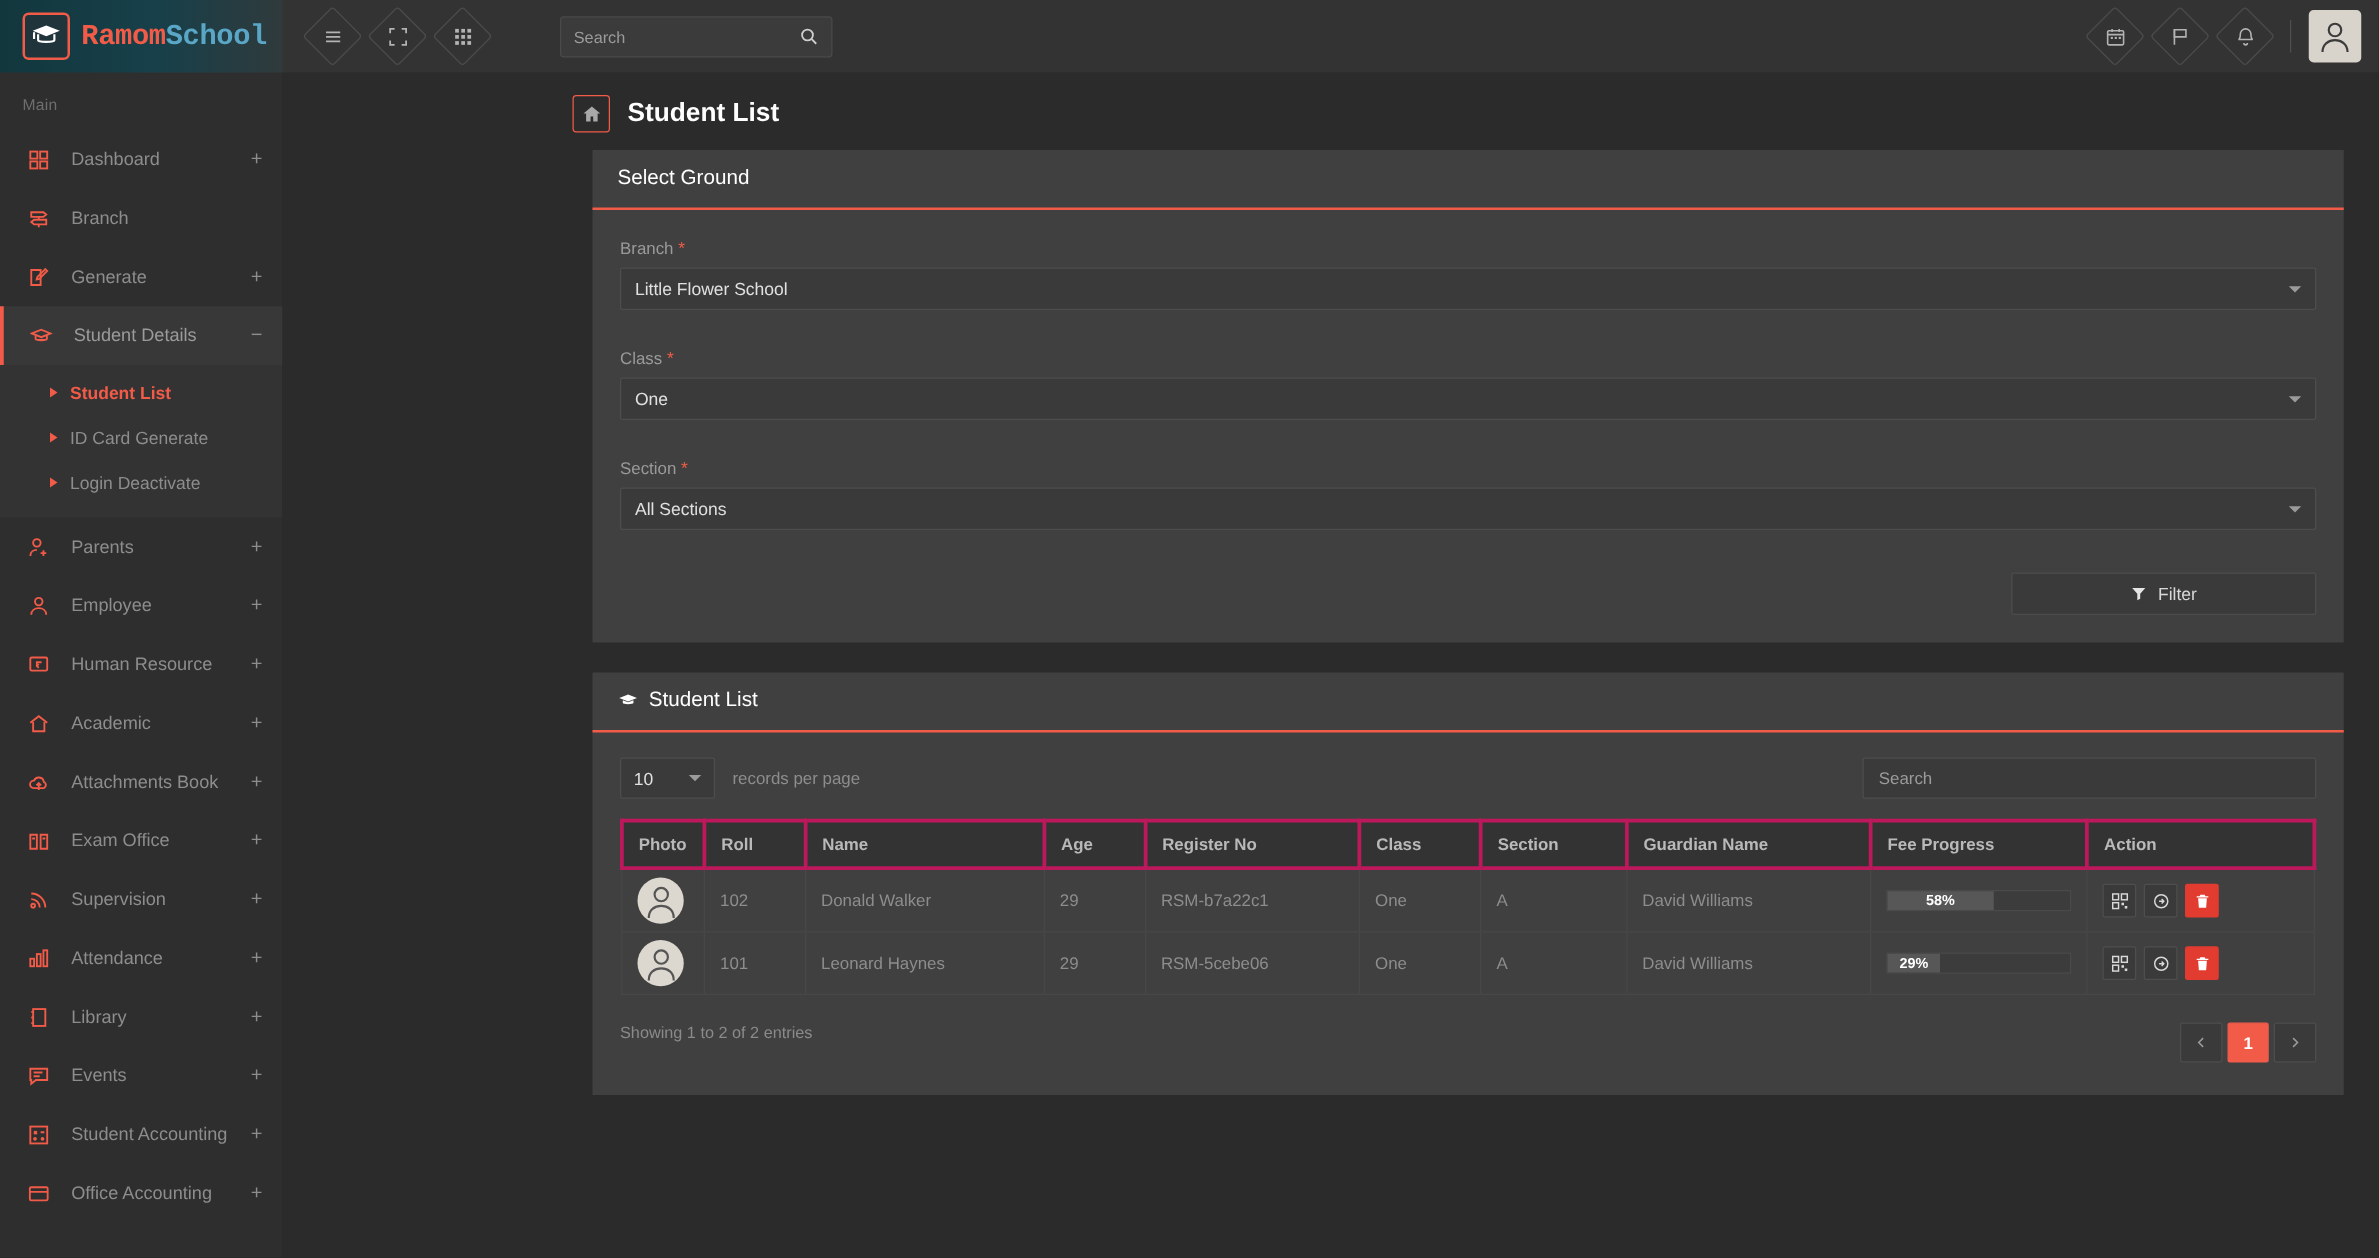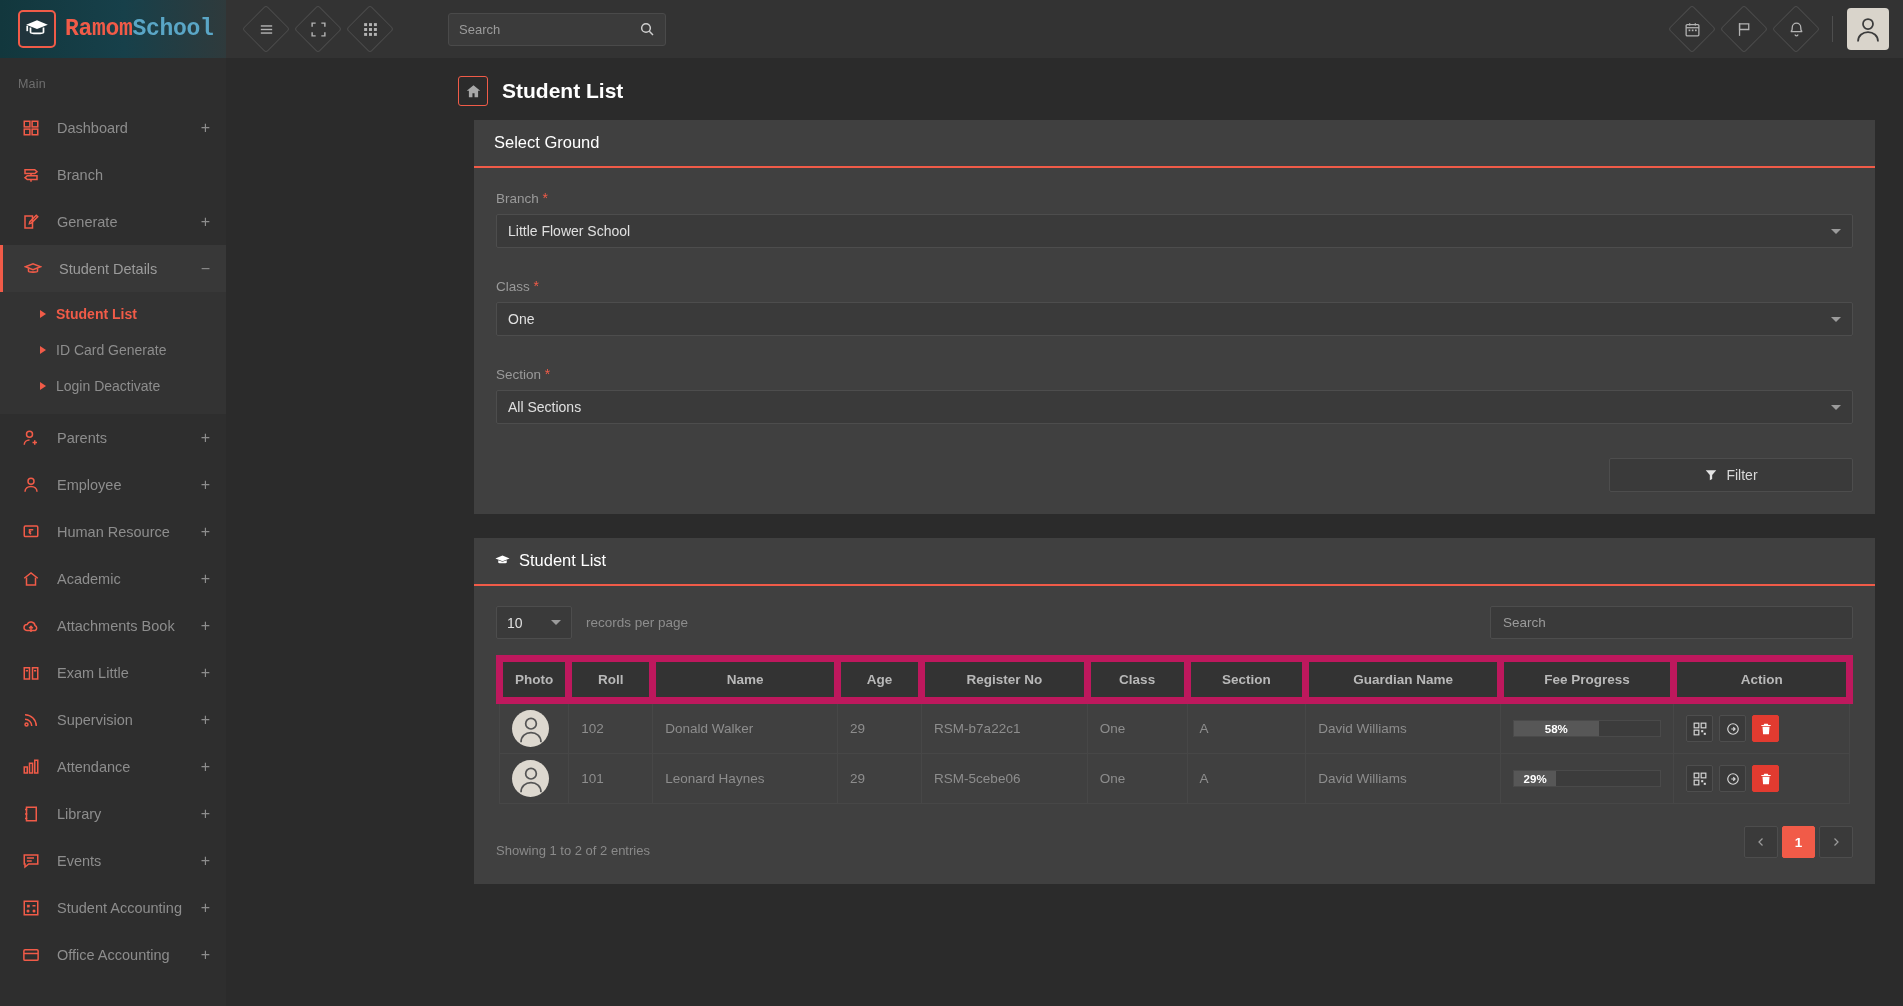--- a/index.html
+++ b/index.html
@@ -176,22 +176,22 @@
     display: flex; align-items: center; padding: 0 12px;
   }
   .tbl-search input {
     width: 100%; background: transparent; border: 0; outline: none;
     color: #d8d8d8; font-size: 13.5px; font-family: "Liberation Sans", sans-serif;
   }
   .tbl-search input::placeholder { color: #9b9b9b; }
 
   table.stu { width: calc(100% - 44px); margin: 0 22px; border-collapse: collapse; }
   table.stu th {
-    text-align: center; color: #b9b9b9; font-size: 13.5px; font-weight: bold;
-    padding: 10px 12px; border: 7px solid #be185d; background: #333333;
+    text-align: left; color: #b9b9b9; font-size: 13.5px; font-weight: bold;
+    padding: 10px 12px; border: 3px solid #be185d; background: #333333;
     white-space: nowrap;
   }
   table.stu td {
     color: #8d8d8d; font-size: 13.5px; padding: 8px 12px;
     border: 1px solid #474747; vertical-align: middle;
   }
   .photo-cell { width: 66px; padding: 6px 12px !important; }
   .photo {
     width: 37px; height: 37px; border-radius: 50%;
     background: #ddd8cf; display: flex; align-items: center; justify-content: center;
@@ -211,21 +211,21 @@
 
   .act-wrap { display: flex; gap: 6px; }
   .act-btn {
     width: 27px; height: 27px; border: 1px solid #4e4e4e; background: #3a3a3a;
     display: flex; align-items: center; justify-content: center; cursor: pointer;
     border-radius: 2px;
   }
   .act-btn.danger { background: #e23b30; border-color: #e23b30; }
   .act-btn svg { width: 14px; height: 14px; }
 
-  .tbl-foot { display: flex; align-items: flex-end; padding: 22px 22px 26px 22px; }
+  .tbl-foot { display: flex; align-items: flex-start; padding: 22px 22px 26px 22px; }
   .foot-note { color: #8a8a8a; font-size: 13px; }
   .pager { margin-left: auto; display: flex; gap: 4px; align-items: center; }
   .pg {
     min-width: 33px; height: 32px; padding: 0 10px;
     background: #3a3a3a; border: 1px solid #4d4d4d; border-radius: 2px;
     display: flex; align-items: center; justify-content: center;
     color: #9b9b9b; font-size: 13.5px; cursor: pointer;
   }
   .pg.active { background: #f15b48; border-color: #f15b48; color: #fff; font-weight: bold; }
   .pg svg { width: 12px; height: 12px; }
@@ -447,21 +447,21 @@
 
     <div class="side-item">
       <span class="ic">
         <svg viewBox="0 0 24 24" fill="none" stroke="#f15b48" stroke-width="2">
           <path d="M3 5h7v15H3z"></path>
             <path d="M14 5h7v15h-7z"></path>
             <line x1="5" y1="9" x2="8" y2="9"></line>
             <line x1="16" y1="9" x2="19" y2="9"></line>
         </svg>
       </span>
-      <span class="lbl">Exam Little</span>
+      <span class="lbl">Exam Office</span>
       <span class="plus">+</span>
     </div>
 
     <div class="side-item">
       <span class="ic">
         <svg viewBox="0 0 24 24" fill="none" stroke="#f15b48" stroke-width="2">
           <circle cx="6" cy="18" r="2"></circle>
             <path d="M4 11a9 9 0 0 1 9 9"></path>
             <path d="M4 5a15 15 0 0 1 15 15"></path>
         </svg>

